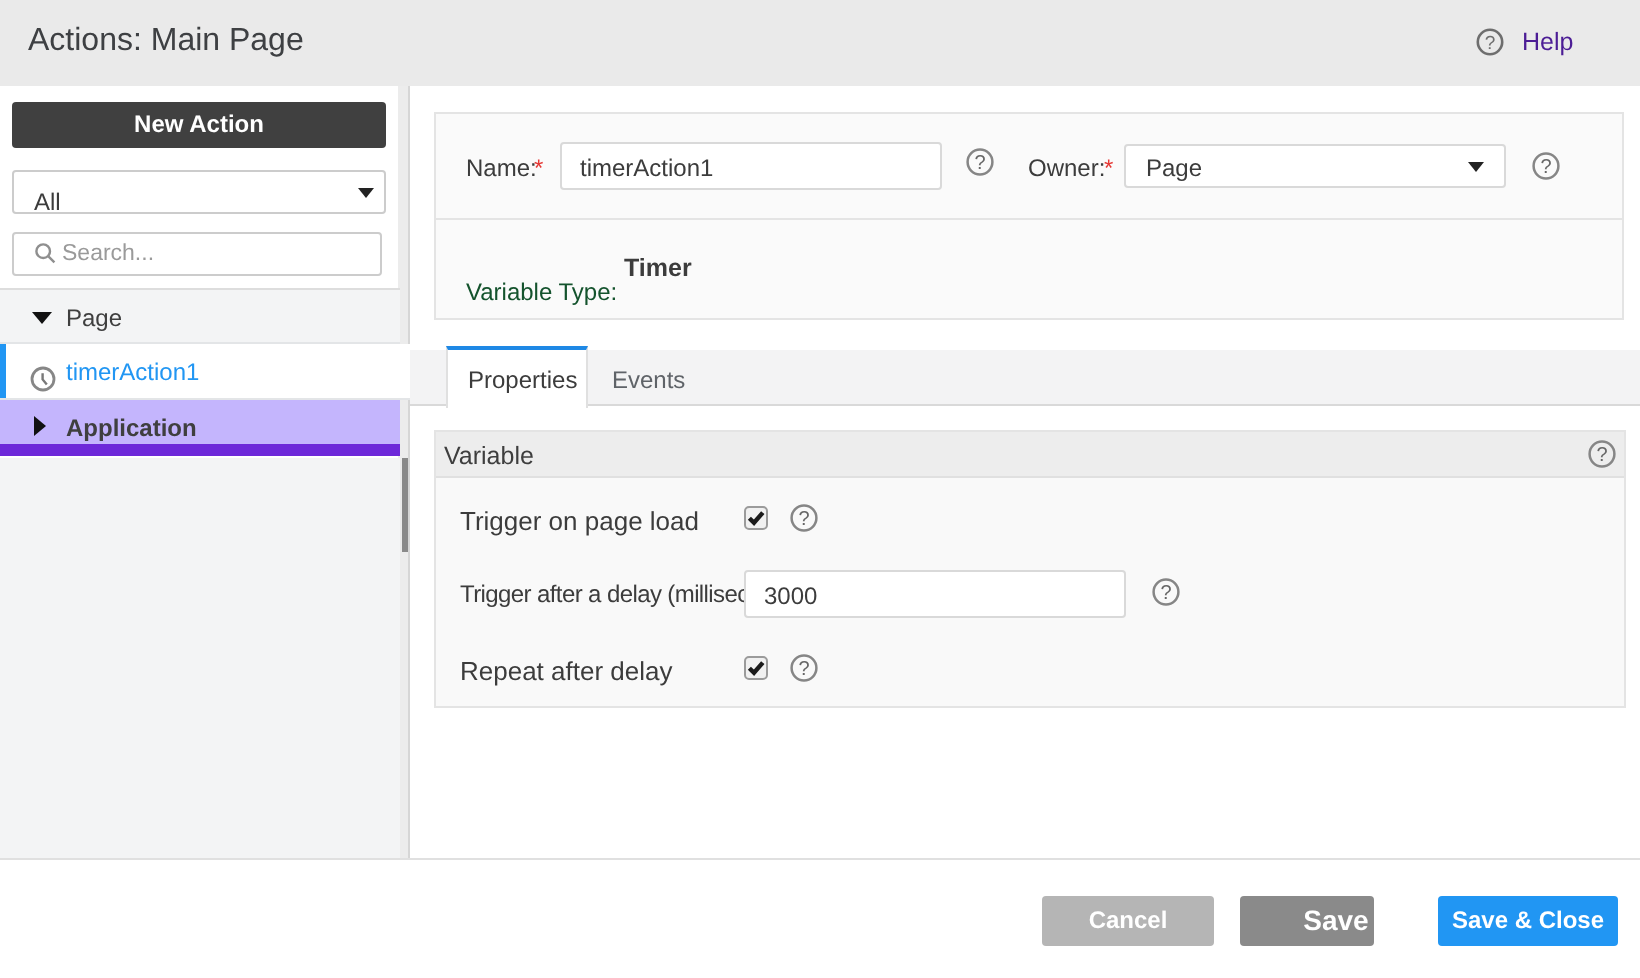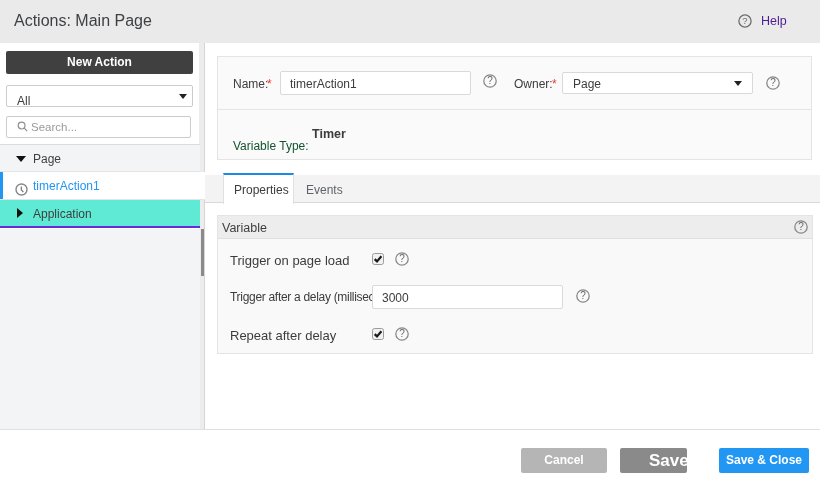--- a/index.html
+++ b/index.html
@@ -43,21 +43,21 @@
   <div class="abs" style="left:33px;top:7px;font-size:12px;color:#3f3f3f;">Page</div>
 </div>
 <div class="abs" style="left:0;top:172px;width:205px;height:28px;background:#fff;border-bottom:1px solid #e3e5e7;">
   <div class="abs" style="left:0;top:0;width:3px;height:27px;background:#2196f3;"></div>
   <svg class="abs" style="left:15px;top:11px;" width="13" height="13" viewBox="0 0 13 13">
     <circle cx="6.5" cy="6.5" r="5.5" fill="none" stroke="#878787" stroke-width="1.4"></circle>
     <path d="M6.3 3.6 V6.7 L8.4 9.2" stroke="#787878" stroke-width="1.2" fill="none"></path>
   </svg>
   <div class="abs" style="left:33px;top:7px;font-size:12px;color:#2196f3;">timerAction1</div>
 </div>
-<div class="abs" style="left:0;top:200px;width:200px;height:28px;background:#5eead4;border-bottom:2px solid #6d28d9;">
+<div class="abs" style="left:0;top:200px;width:200px;height:28px;background:#c4b5fd;border-bottom:6px solid #6d28d9;font-weight:bold;">
   <div class="abs" style="left:17px;top:8px;width:0;height:0;border-top:5px solid transparent;border-bottom:5px solid transparent;border-left:6px solid #111;"></div>
   <div class="abs" style="left:33px;top:7px;font-size:12px;color:#3f3f3f;">Application</div>
 </div>
 <div class="abs" style="left:0;top:229px;width:200px;height:200px;background:#f3f4f5;"></div>
 
 <div class="abs" style="left:201px;top:229px;width:2.5px;height:47px;background:#8a8a8a;"></div>
 
 <div class="abs" style="left:217px;top:56px;width:595px;height:104px;background:#fafafa;border:1px solid #e4e4e4;"></div>
 <div class="abs" style="left:218px;top:109px;width:593px;height:1px;background:#e4e4e4;"></div>
 <div class="abs" style="left:233px;top:77px;font-size:12px;color:#3c3c3c;">Name:</div>
@@ -119,14 +119,14 @@
   <rect x="0.5" y="0.5" width="11" height="11" rx="2" fill="#f1f1f1" stroke="#9b9b9b"></rect>
   <path d="M2.7 6.1 L5 8.4 L9.4 3.3" stroke="#1a1a1a" stroke-width="2.2" fill="none"></path>
 </svg>
 <svg class="abs" style="left:395px;top:327px;" width="14" height="14" viewBox="0 0 14 14">
   <circle cx="7" cy="7" r="6.2" fill="none" stroke="#868686" stroke-width="1.25"></circle>
   <text x="7" y="10.3" font-size="10" text-anchor="middle" fill="#666" font-family="Liberation Sans">?</text>
 </svg>
 
 <div class="abs" style="left:0;top:429px;width:820px;height:1px;background:#e0e0e0;"></div>
 <div class="abs" style="left:521px;top:448px;width:86px;height:25px;background:#b5b5b5;border-radius:2px;color:#fff;font-size:12px;font-weight:bold;text-align:center;line-height:25px;">Cancel</div>
-<div class="abs" style="left:620px;top:448px;width:67px;height:25px;background:#8a8a8a;border-radius:2px;color:#fff;font-size:17px;font-weight:bold;text-align:center;line-height:25px;padding-left:29px;">Save</div>
+<div class="abs" style="left:620px;top:448px;width:67px;height:25px;background:#8a8a8a;border-radius:2px;color:#fff;font-size:14px;font-weight:bold;text-align:center;line-height:25px;padding-left:29px;">Save</div>
 <div class="abs" style="left:719px;top:448px;width:90px;height:25px;background:#2196f3;border-radius:2px;color:#fff;font-size:12px;font-weight:bold;text-align:center;line-height:25px;">Save &amp; Close</div>
 
 </body></html>

